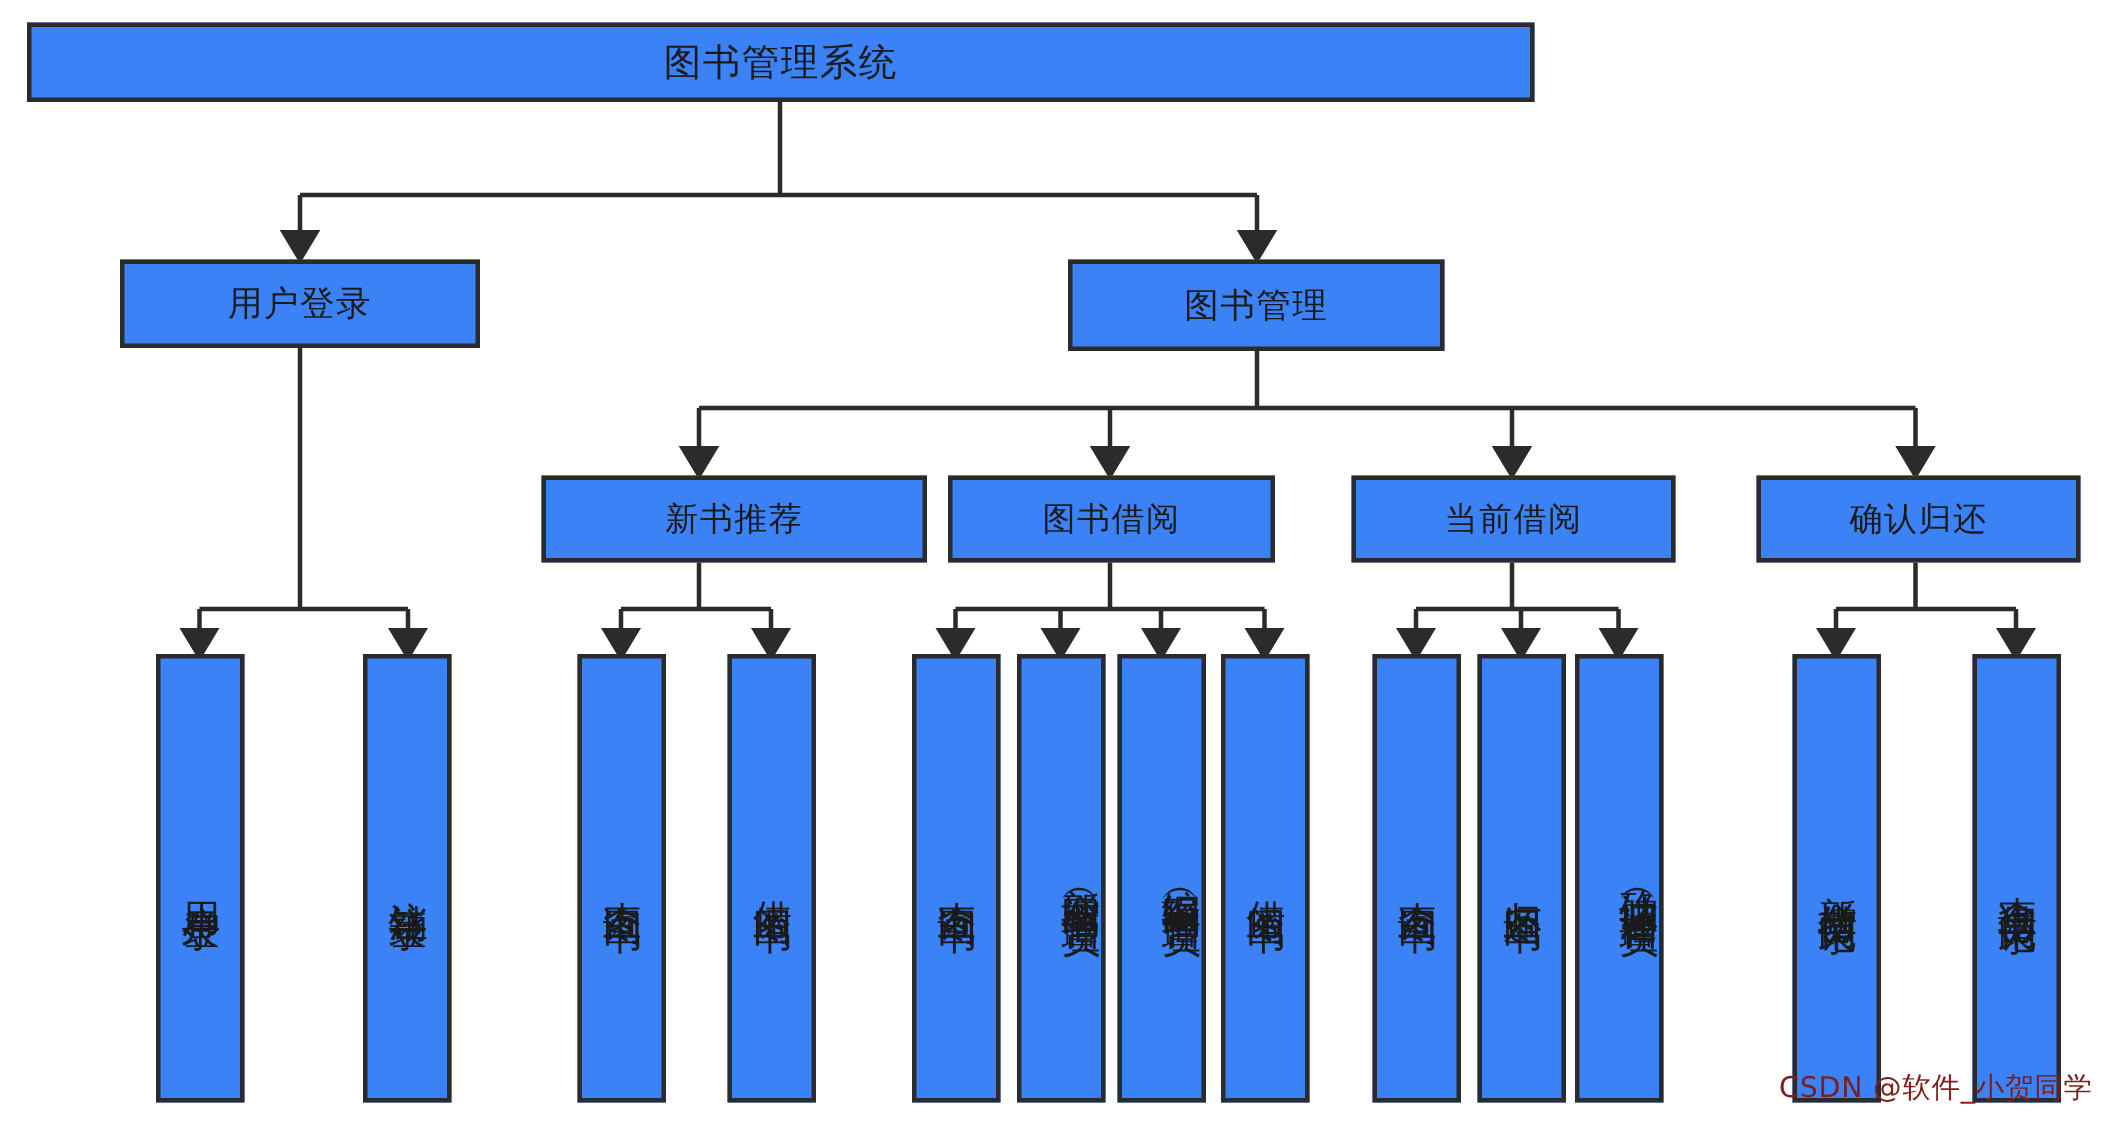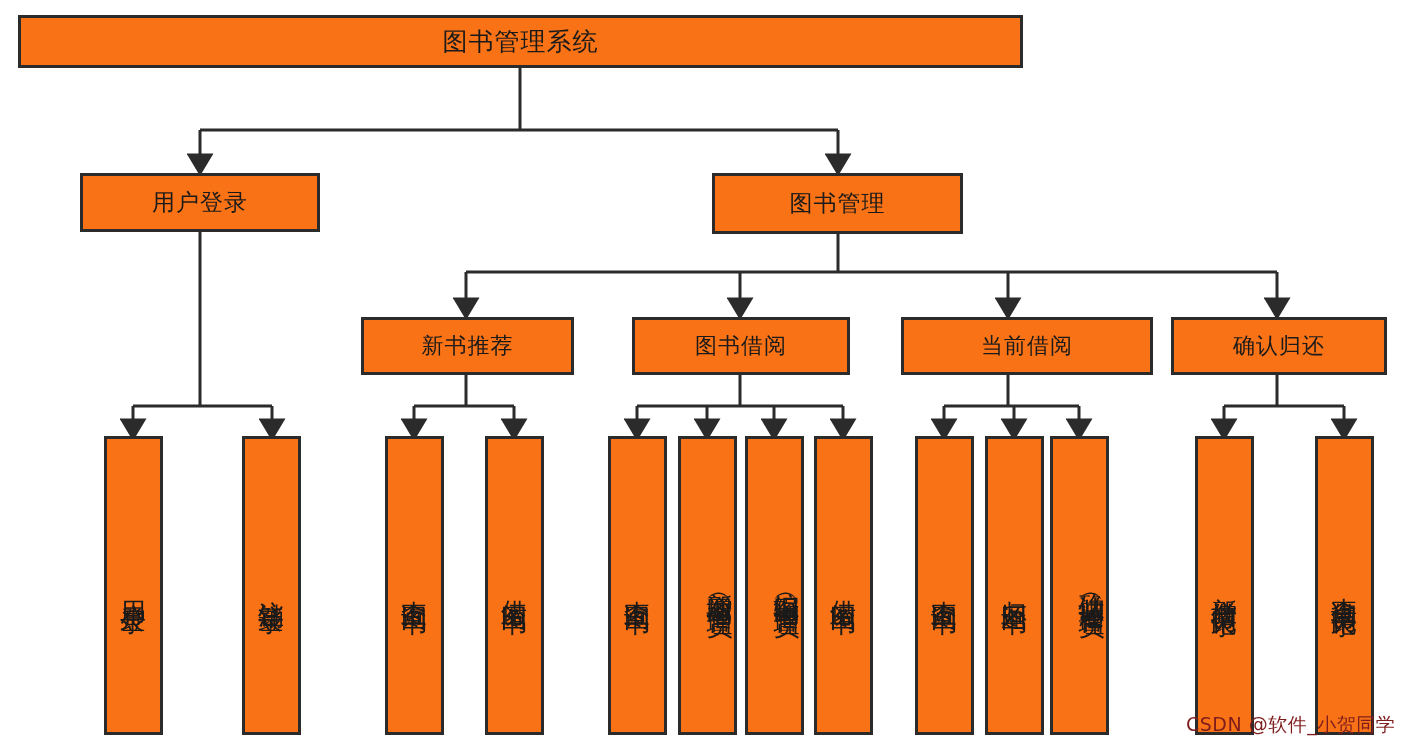--- a/index.html
+++ b/index.html
@@ -8,21 +8,21 @@
     background:#ffffff;
     font-family:"DejaVu Sans","Liberation Sans",sans-serif;
     position:relative;overflow:hidden;
   }
   #canvas{position:absolute;left:0;top:0;width:1405px;height:747px;}
   svg.links{position:absolute;left:0;top:0;width:1405px;height:747px;}
 
   .node{
     position:absolute;
     box-sizing:border-box;
-    background:#f97316;
+    background:#3b82f6;
     border:3px solid #2b2b2b;
     display:flex;
     align-items:center;
     justify-content:center;
     color:#1a1a1a;
     letter-spacing:1px;
   }
   .node.root{font-size:25px;}
   .node.lvl2{font-size:23px;}
   .node.lvl3{font-size:22px;}
@@ -108,27 +108,27 @@
     <span>图书管理系统</span>
   </div>
 
   <div class="node lvl2" style="left:80px;top:173px;width:240px;height:59px;">
     <span>用户登录</span>
   </div>
   <div class="node lvl2" style="left:712px;top:173px;width:251px;height:61px;">
     <span>图书管理</span>
   </div>
 
-  <div class="node lvl3" style="left:361px;top:317px;width:213px;height:58px;">
+  <div class="node lvl3" style="left:361px;top:317px;width:257px;height:58px;">
     <span>新书推荐</span>
   </div>
   <div class="node lvl3" style="left:632px;top:317px;width:218px;height:58px;">
     <span>图书借阅</span>
   </div>
-  <div class="node lvl3" style="left:901px;top:317px;width:252px;height:58px;">
+  <div class="node lvl3" style="left:901px;top:317px;width:216px;height:58px;">
     <span>当前借阅</span>
   </div>
   <div class="node lvl3" style="left:1171px;top:317px;width:216px;height:58px;">
     <span>确认归还</span>
   </div>
 
   <div class="node leaf short" style="left:104px;top:436px;width:59px;height:299px;">
     <span>用户登录</span>
   </div>
   <div class="node leaf short" style="left:242px;top:436px;width:59px;height:299px;">

